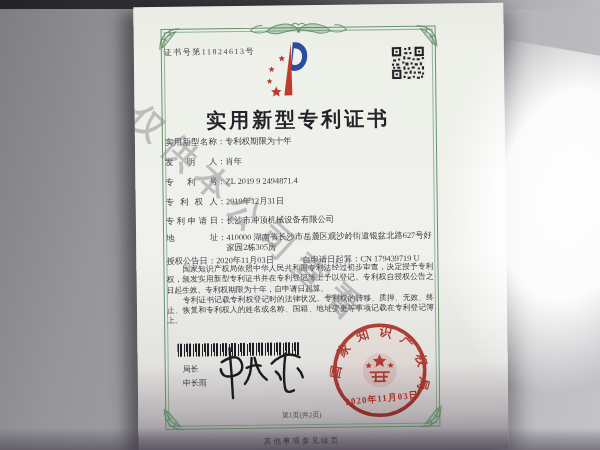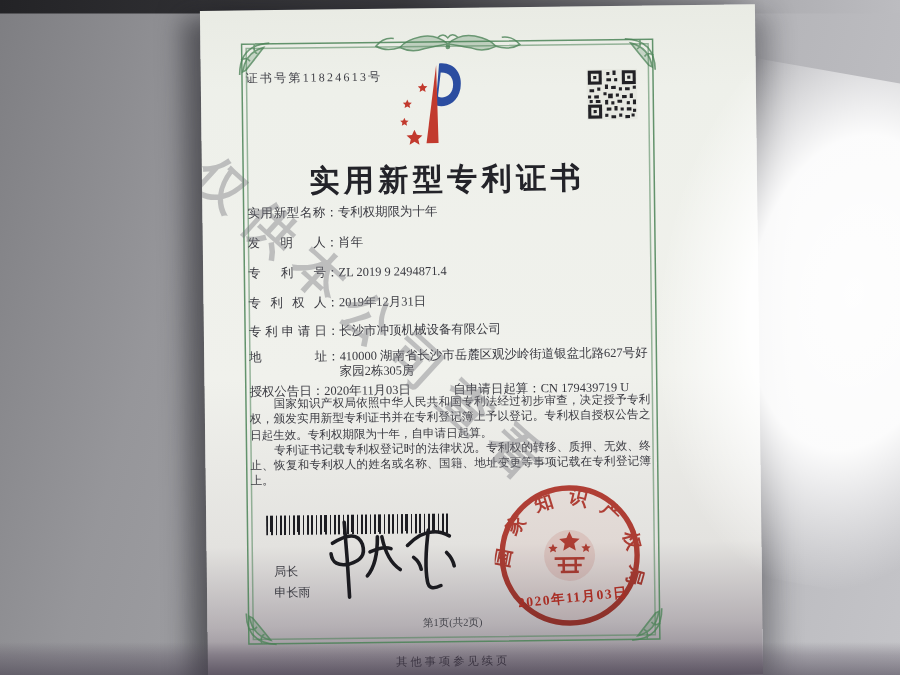--- a/index.html
+++ b/index.html
@@ -40,21 +40,21 @@
   .val{vertical-align:top;}
   .val-wrap{display:inline-block;width:208px;white-space:normal;vertical-align:top;}
   .pair2{position:absolute;left:136px;top:0;}
 
   .paras{position:absolute;left:30px;top:258px;width:267px;font-size:7.7px;
     line-height:10.3px;color:#3b3b42;text-align:justify;}
   .paras p{margin:0;text-indent:16px;}
 
   .barcode{position:absolute;left:40px;top:337px;width:123px;height:13px;
     background:repeating-linear-gradient(90deg,#1d1d22 0px,#1d1d22 1.4px,transparent 1.4px,transparent 2.8px,#1d1d22 2.8px,#1d1d22 4.4px,transparent 4.4px,transparent 6.4px,#1d1d22 6.4px,#1d1d22 7.1px,transparent 7.1px,transparent 9px);}
-  .director{position:absolute;left:45px;top:356px;font-size:8px;color:#3a3a41;line-height:14px;margin-top:12px;}
+  .director{position:absolute;left:45px;top:356px;font-size:8px;color:#3a3a41;line-height:14px;}
   .signature{position:absolute;left:72px;top:336px;width:104px;height:64px;}
 
   .seal{position:absolute;left:192px;top:316px;width:100px;height:100px;mix-blend-mode:multiply;opacity:.92;}
   .seal-date{position:absolute;left:190px;top:388px;width:108px;text-align:center;
     font-size:9px;letter-spacing:1px;color:#a92e25;transform:rotate(-5deg);font-weight:bold;}
   .page-num{position:absolute;left:27px;top:405px;width:273px;text-align:center;font-size:7px;color:#44444b;}
   .cont-note{position:absolute;left:27px;top:431px;width:273px;text-align:center;
     font-size:7.5px;letter-spacing:2px;color:#39343f;}
 
   .watermark{position:absolute;left:16px;top:88px;z-index:6;white-space:nowrap;

